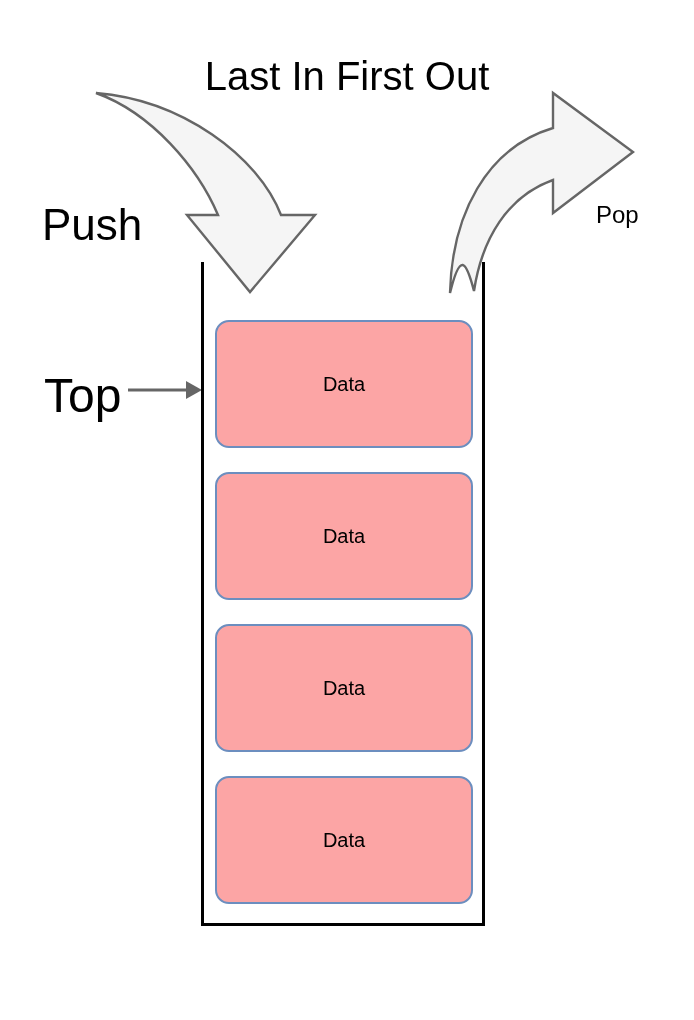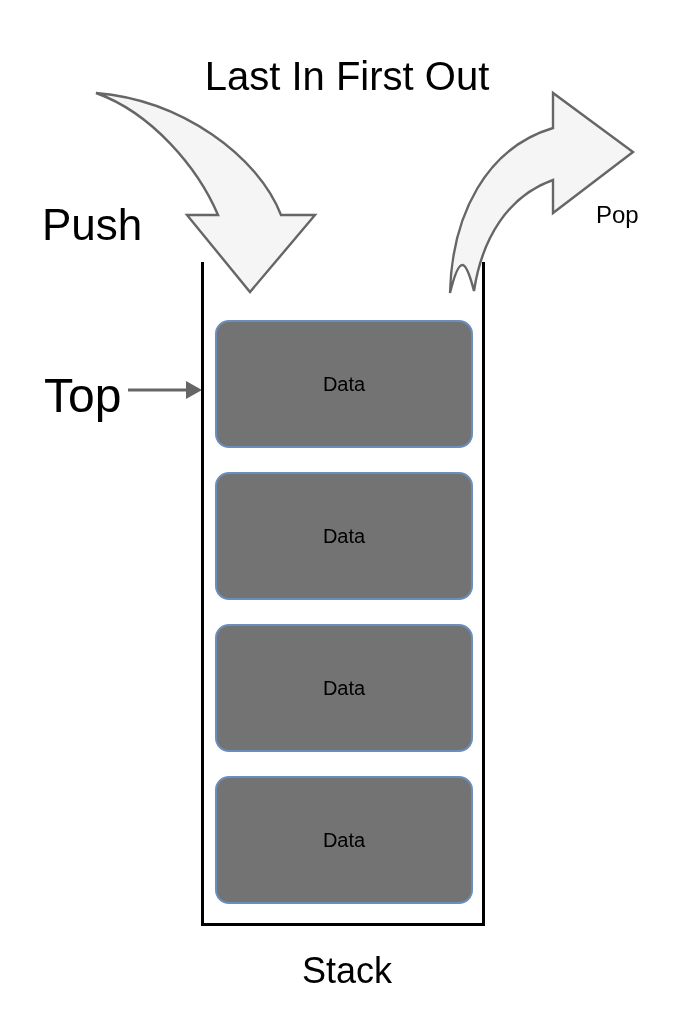--- a/index.html
+++ b/index.html
@@ -73,21 +73,21 @@
     border-bottom: 3px solid #000000;
     border-top: none;
     box-sizing: border-box;
     background: transparent;
   }
   .data-box {
     position: absolute;
     left: 215px;
     width: 258px;
     height: 128px;
-    background: #737373;
+    background: #fca5a5;
     border: 2px solid #6c8ebf;
     border-radius: 14px;
     box-sizing: border-box;
     display: flex;
     align-items: center;
     justify-content: center;
   }
   .data-box-label {
     font-size: 20px;
     color: #000000;
@@ -166,15 +166,14 @@
   <div class="data-box" style="top:472px;">
     <span class="data-box-label">Data</span>
   </div>
   <div class="data-box" style="top:624px;">
     <span class="data-box-label">Data</span>
   </div>
   <div class="data-box" style="top:776px;">
     <span class="data-box-label">Data</span>
   </div>
 
-  <div class="label label-stack">Stack</div>
 
 </div>
 
 </body></html>

